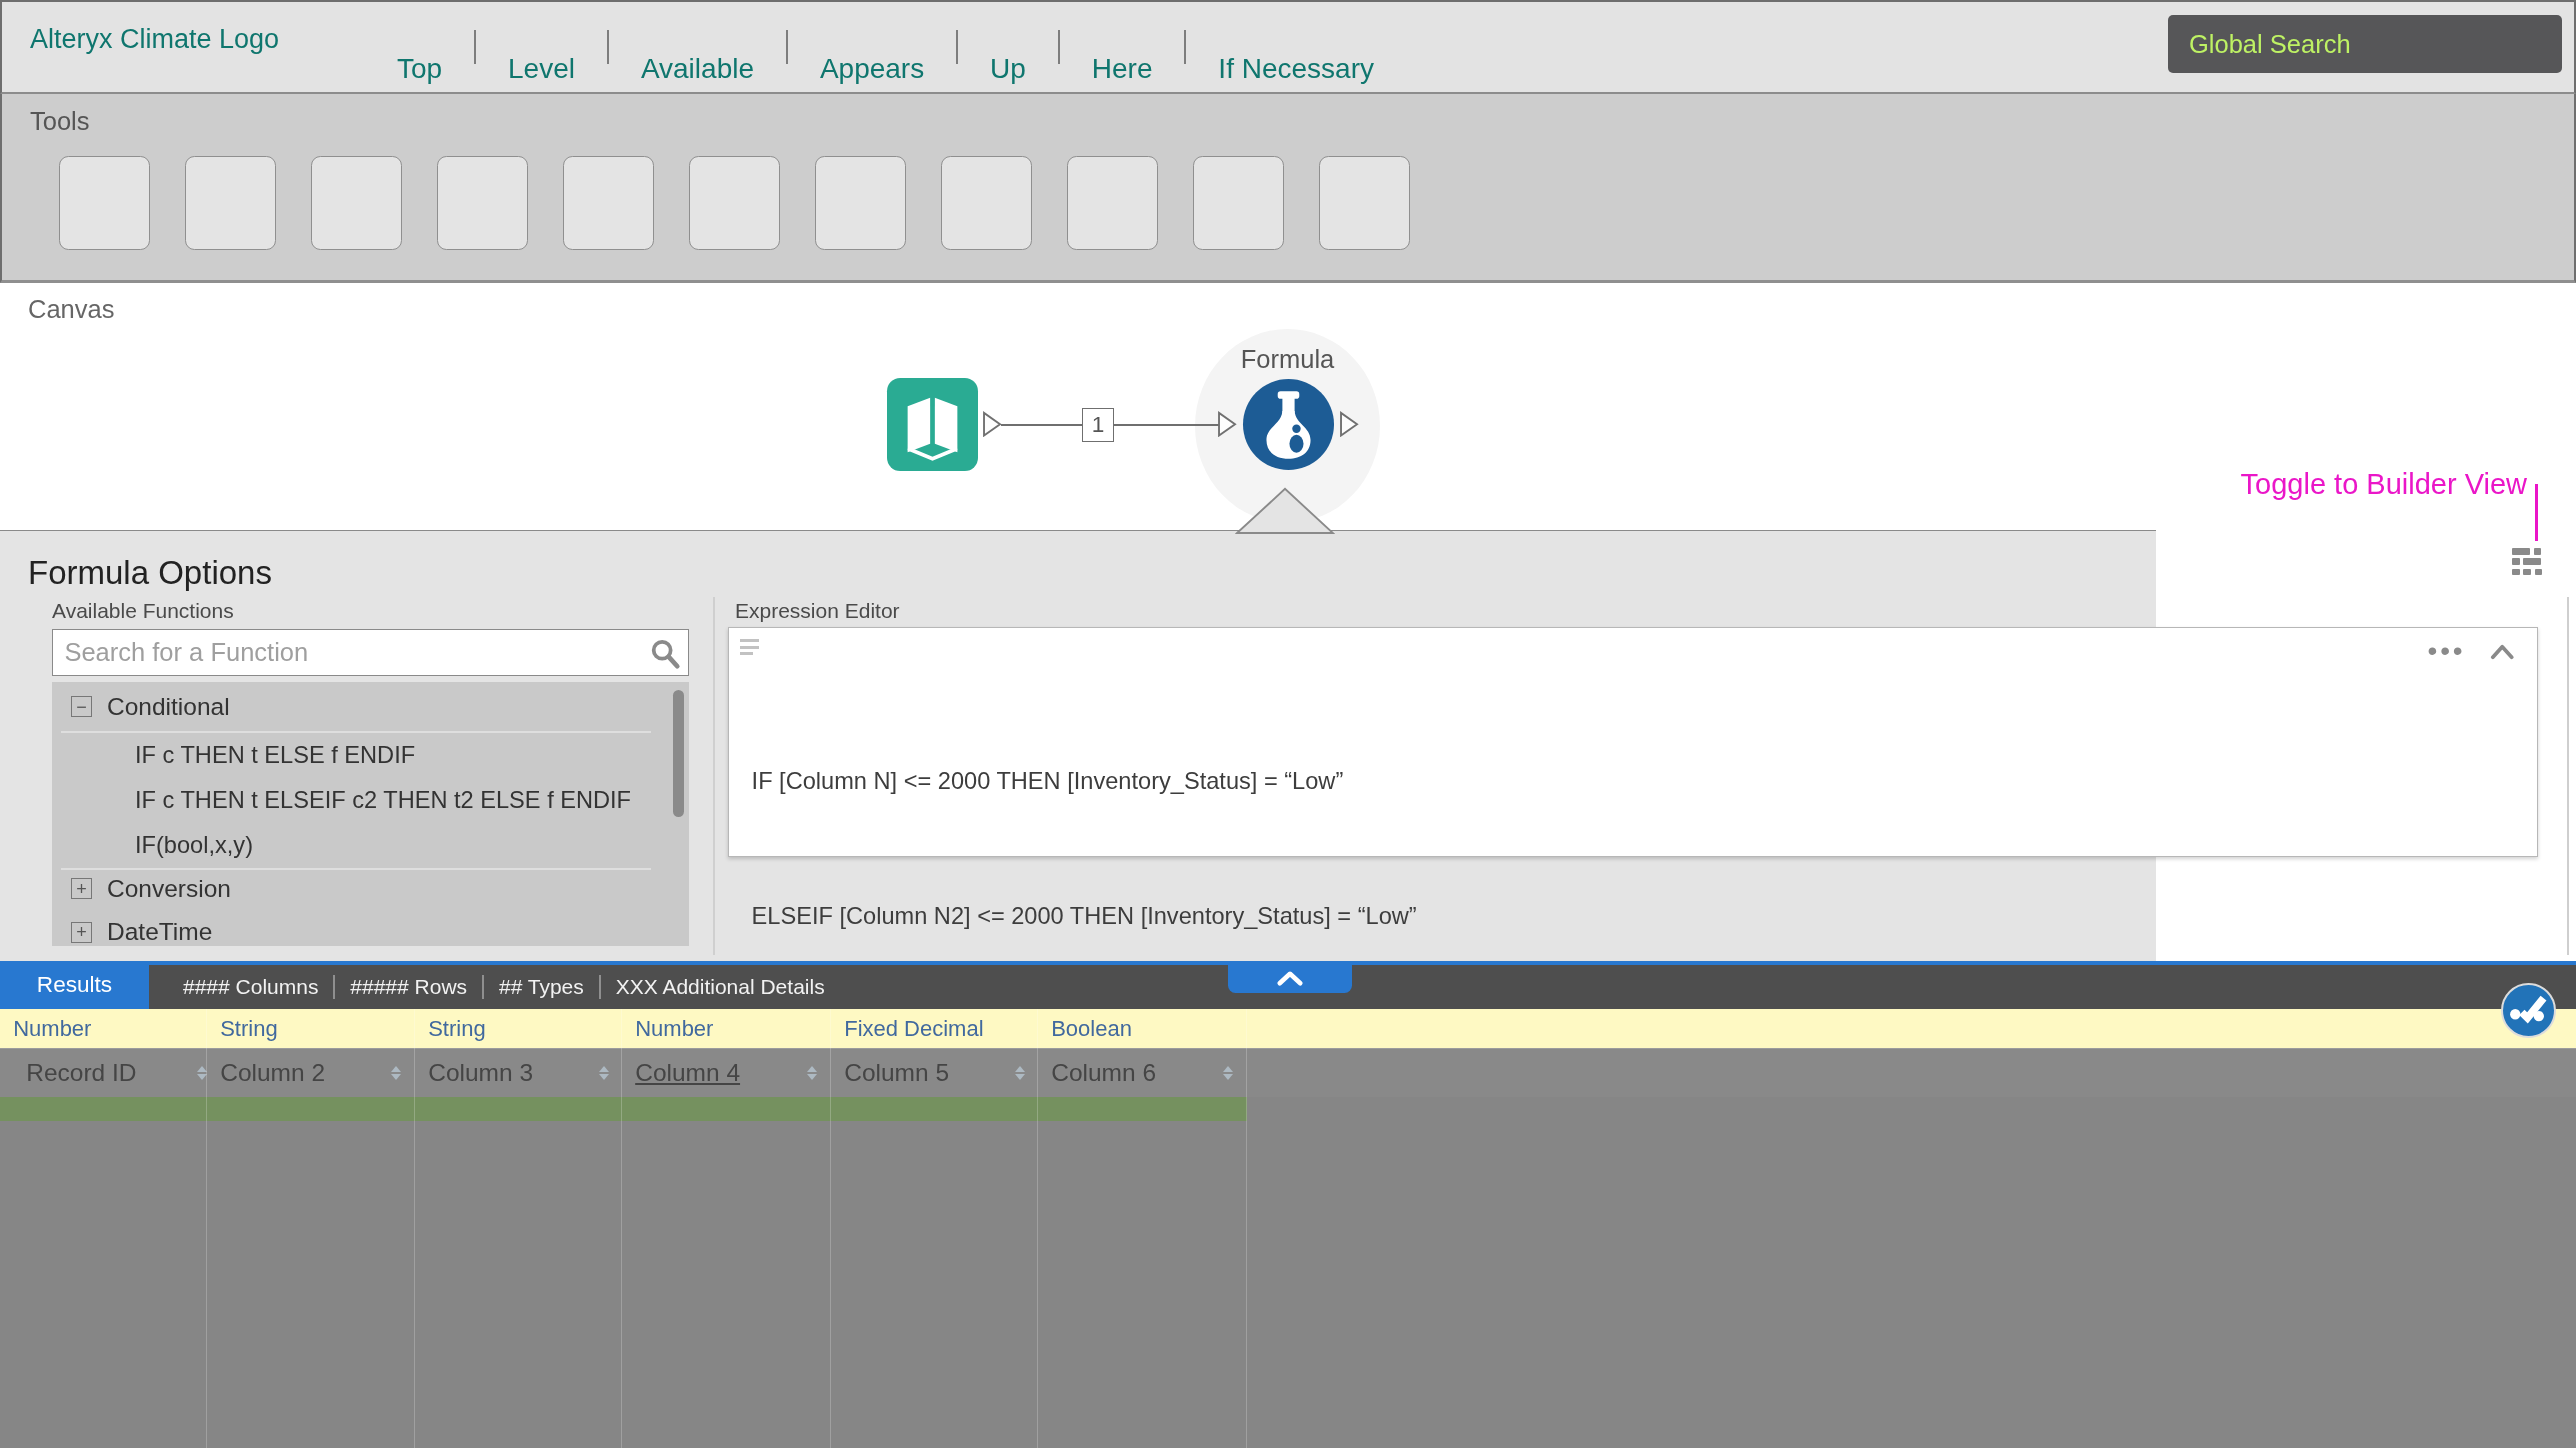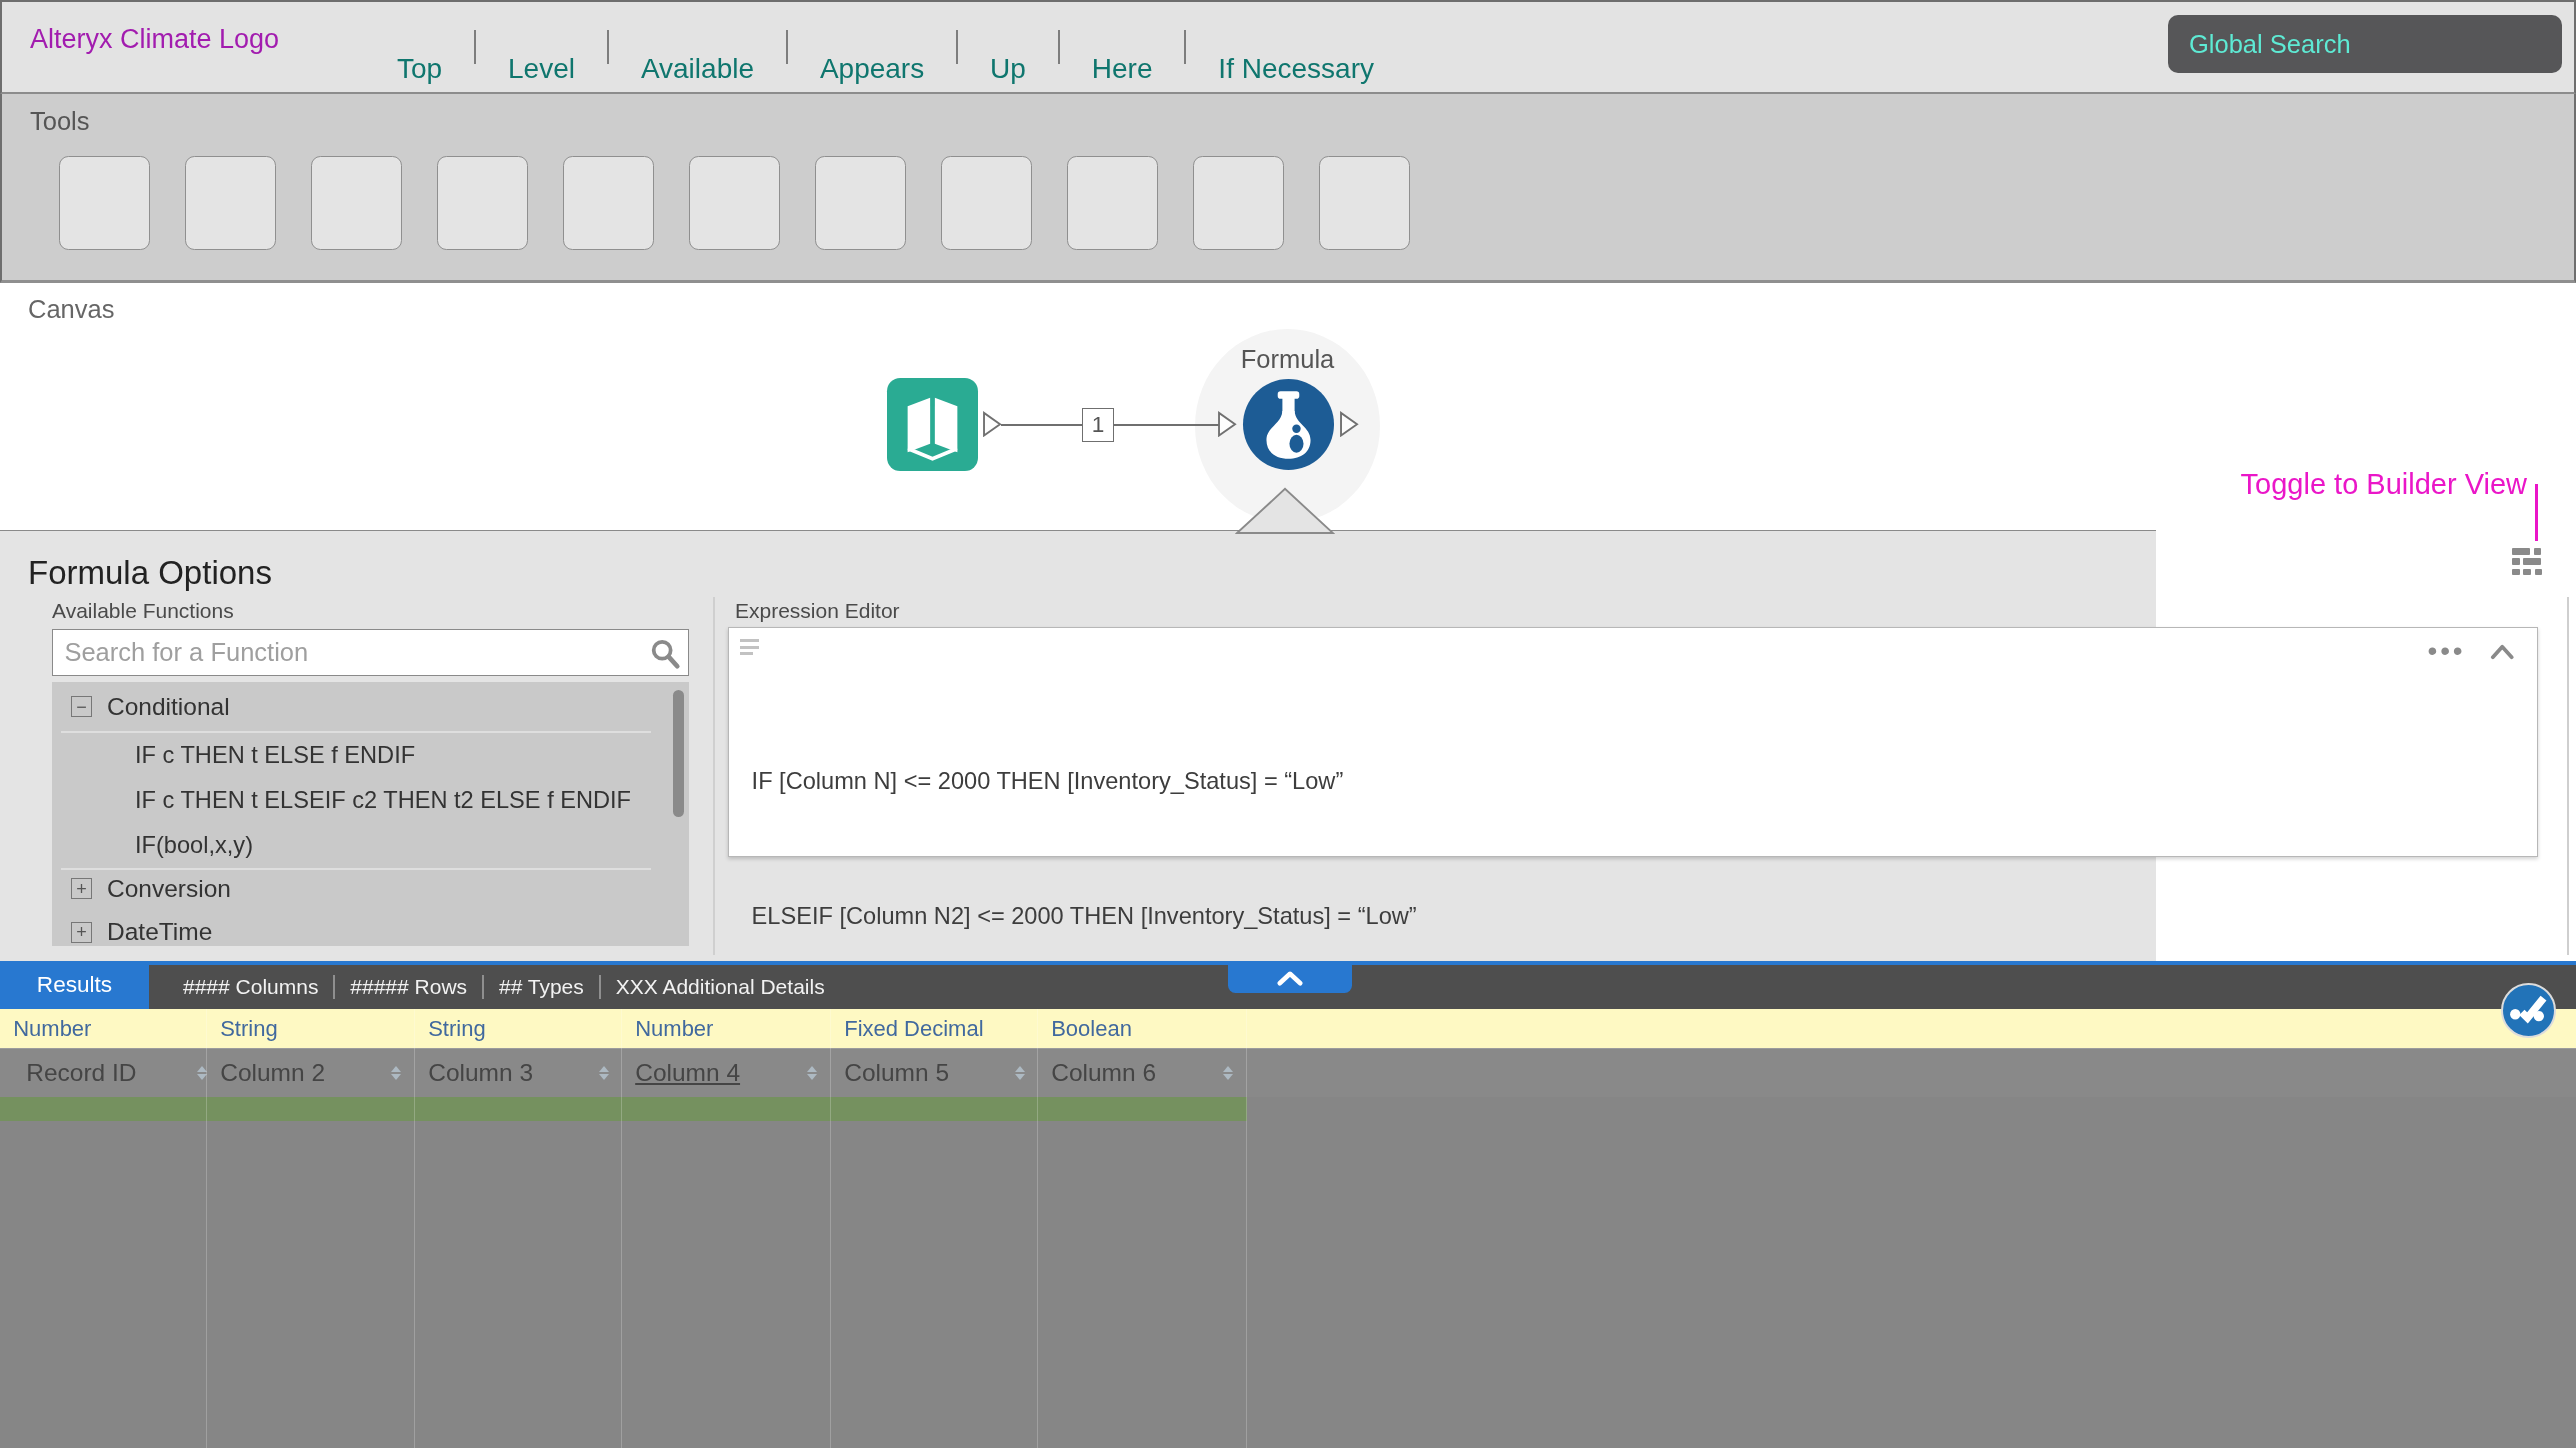--- a/index.html
+++ b/index.html
@@ -4,27 +4,27 @@
 <style>
   html,body{margin:0;padding:0;background:#fff;}
   .page{position:relative;width:2576px;height:1448px;overflow:hidden;
         font-family:"Liberation Sans",sans-serif;background:#fff;}
 
   
   .topbar{position:absolute;left:0;top:0;width:2576px;height:94px;background:#e3e3e3;
           border-top:2.8px solid #6e6e6e;border-left:2.8px solid #6e6e6e;border-right:2.8px solid #6e6e6e;
           border-bottom:2.8px solid #8c8c8c;box-sizing:border-box;}
   .logo{position:absolute;left:28px;top:0;height:74px;display:flex;align-items:center;
-        font-size:27px;color:#a21caf;}
+        font-size:27px;color:#0f766e;}
   .topnav{position:absolute;left:363px;top:0;height:89px;display:flex;align-items:center;}
   .topnav .nav-item{padding:0 32px;font-size:28px;color:#0f766e;white-space:nowrap;cursor:default;margin-top:44px;}
   .topnav .nav-sep{width:1.9px;height:34px;background:#7d7d7d;}
   .gsearch{position:absolute;left:2166px;top:13.2px;width:394px;height:58px;background:#565658;
-           border-radius:10px;display:flex;align-items:center;padding-left:21px;box-sizing:border-box;
-           font-size:25.5px;color:#5eead4;}
+           border-radius:5px;display:flex;align-items:center;padding-left:21px;box-sizing:border-box;
+           font-size:25.5px;color:#bef264;}
 
   
   .tools{position:absolute;left:0;top:94px;width:2576px;height:189px;background:#cdcdcd;
          border-left:2.8px solid #6e6e6e;border-right:2.8px solid #6e6e6e;border-bottom:3.8px solid #8f8f8f;box-sizing:border-box;}
   .tools-title{position:absolute;left:28px;top:13.2px;font-size:25.5px;color:#555;}
   .tool-slots{position:absolute;left:57px;top:62px;display:flex;gap:35px;}
   .tool-slot{width:91px;height:94px;background:#e4e4e4;border:1.9px solid #8f8f8f;border-radius:9.4px;box-sizing:border-box;}
 
   
   .canvas{position:absolute;left:0;top:287px;width:2576px;height:243px;background:#fff;}

